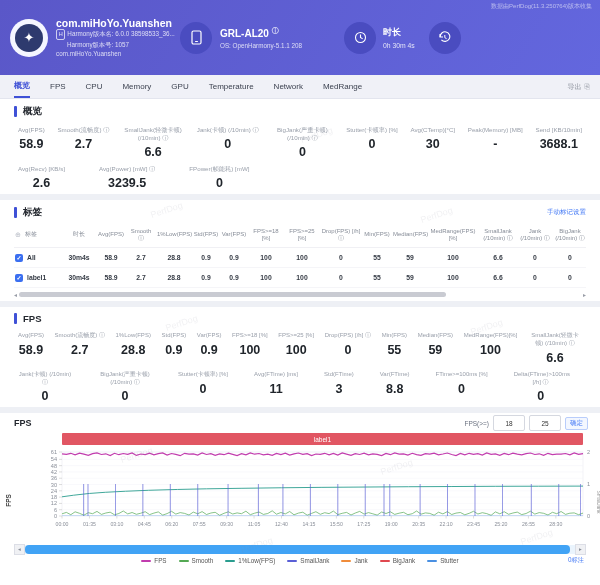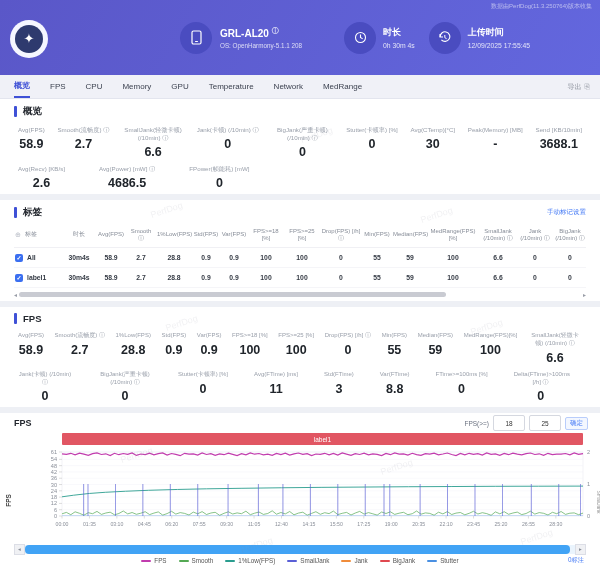--- a/index.html
+++ b/index.html
@@ -88,20 +88,26 @@
 </style>
 </head>
 <body>
 
 <div class="hdr">
   <div class="wm-note">数据由PerfDog(11.3.250764)版本收集</div>
   <div class="appblk">
     <div class="appicon">
         <div class="inner">✦</div>
       </div>
+    <div>
+      <div class="appname">com.miHoYo.Yuanshen</div>
+      <div class="appline"><span class="hbadge">H</span><span>Harmony版本名: 6.0.0 38598533_36...</span></div>
+      <div class="appline" style="padding-left:11px;">Harmony版本号: 1057</div>
+      <div class="appline">com.miHoYo.Yuanshen</div>
+    </div>
   </div>
   <div class="devblk">
     <div class="cicon">
       <svg width="13" height="15" viewBox="0 0 13 15">
           <rect x="2" y="1" width="9" height="13" rx="1.5" fill="none" stroke="#fff" stroke-width="1.2"></rect>
           <rect x="5" y="11" width="3" height="1" rx="0.5" fill="#fff"></rect>
         </svg>
     </div>
     <div>
       <div class="devname"><span>GRL-AL20</span> <span class="infodot">ⓘ</span></div>
@@ -120,24 +126,20 @@
       <div class="mvalue">0h 30m 4s</div>
     </div>
   </div>
   <div class="metablk">
     <div class="cicon">
       <svg width="13" height="13" viewBox="0 0 13 13">
           <path d="M2 3v3h3" fill="none" stroke="#fff" stroke-width="1.1"></path>
           <path d="M2.2 6a4.8 4.8 0 1 1 1.2 2.8" fill="none" stroke="#fff" stroke-width="1.1"></path>
           <path d="M6.8 4v2.6l1.8 1.1" fill="none" stroke="#fff" stroke-width="1"></path>
         </svg>
-    </div>
-    <div>
-      <div class="mlabel">上传时间</div>
-      <div class="mvalue">12/09/2025 17:55:45</div>
     </div>
   </div>
 </div>
 
 <div class="tabbar">
   <div id="tabs" style="display:flex;gap:20px;height:100%;">
       <div class="tab active">概览</div>
       <div class="tab">FPS</div>
       <div class="tab">CPU</div>
       <div class="tab">Memory</div>
@@ -195,21 +197,21 @@
         <div class="vl">3688.1</div>
       </div>
     </div>
   <div class="statrow" id="ov-row2" style="justify-content:flex-start;gap:34px;padding-top:2px;">
       <div class="stat">
         <div class="lb">Avg(Recv) [KB/s]</div>
         <div class="vl">2.6</div>
       </div>
       <div class="stat">
         <div class="lb">Avg(Power) [mW] ⓘ</div>
-        <div class="vl">4686.5</div>
+        <div class="vl">3239.5</div>
       </div>
       <div class="stat">
         <div class="lb">FPower(帧能耗) [mW]</div>
         <div class="vl">0</div>
       </div>
     </div>
 </section>
 
 <div class="sep"></div>
 

